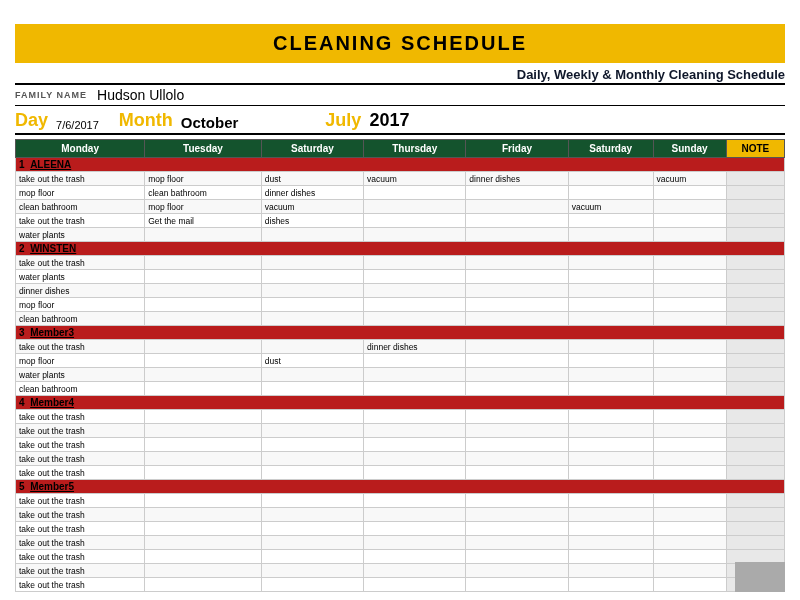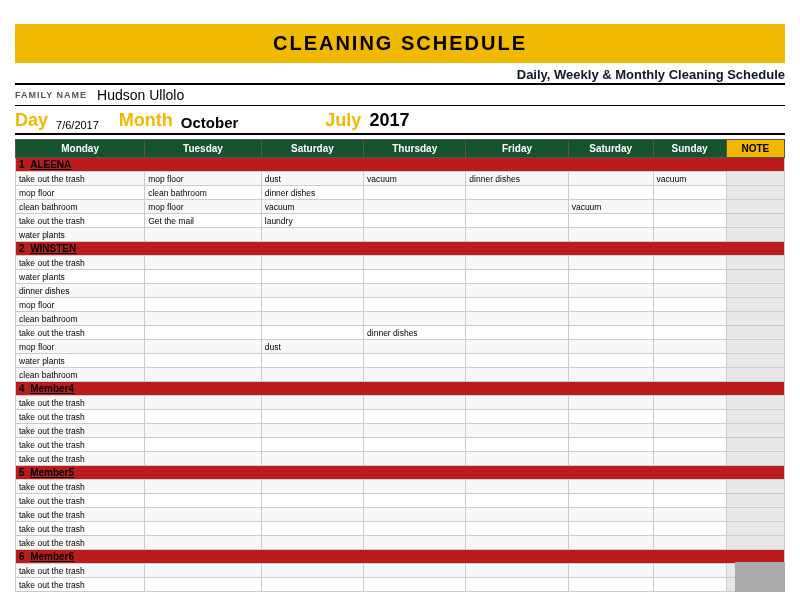--- a/index.html
+++ b/index.html
@@ -206,21 +206,21 @@
           <td>vacuum</td>
           <td></td>
           <td></td>
           <td>vacuum</td>
           <td></td>
           <td class="note-col"></td>
         </tr>
         <tr class="task-row">
           <td>take out the trash</td>
           <td>Get the mail</td>
-          <td>laundry</td>
+          <td>dishes</td>
           <td></td>
           <td></td>
           <td></td>
           <td></td>
           <td class="note-col"></td>
         </tr>
         <tr class="task-row">
           <td>water plants</td>
           <td></td>
           <td></td>
@@ -276,20 +276,23 @@
         <tr class="task-row">
           <td>clean bathroom</td>
           <td></td>
           <td></td>
           <td></td>
           <td></td>
           <td></td>
           <td></td>
           <td class="note-col"></td>
         </tr>
+        <tr class="member-row">
+          <td colspan="8">3&nbsp;&nbsp;<span>Member3</span></td>
+        </tr>
         <tr class="task-row">
           <td>take out the trash</td>
           <td></td>
           <td></td>
           <td>dinner dishes</td>
           <td></td>
           <td></td>
           <td></td>
           <td class="note-col"></td>
         </tr>
@@ -422,23 +425,20 @@
         <tr class="task-row">
           <td>take out the trash</td>
           <td></td>
           <td></td>
           <td></td>
           <td></td>
           <td></td>
           <td></td>
           <td class="note-col"></td>
         </tr>
-        <tr class="member-row">
-          <td colspan="8">6&nbsp;&nbsp;<span>Member6</span></td>
-        </tr>
         <tr class="task-row">
           <td>take out the trash</td>
           <td></td>
           <td></td>
           <td></td>
           <td></td>
           <td></td>
           <td></td>
           <td class="note-col"></td>
         </tr>

